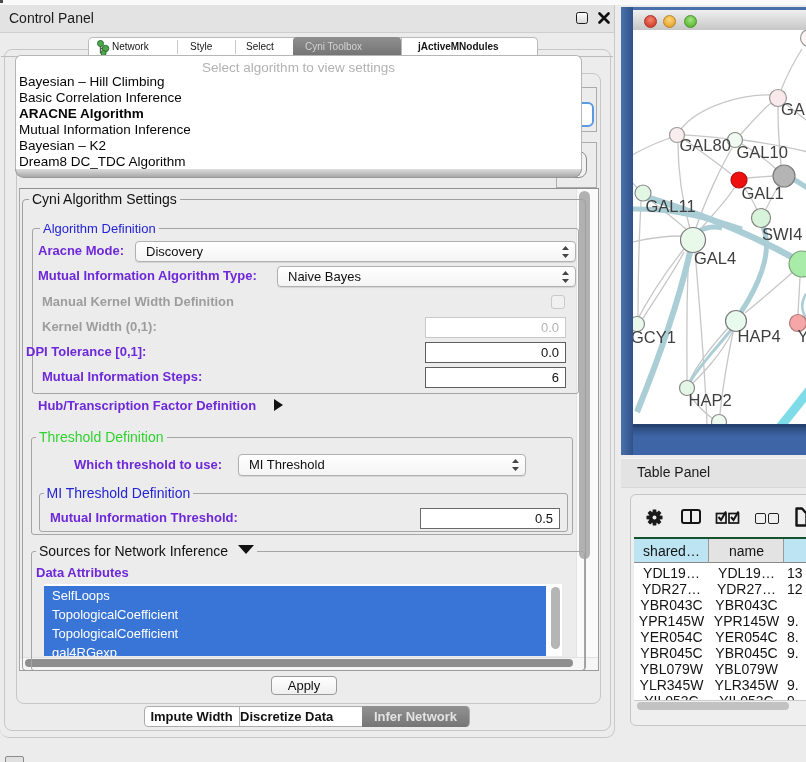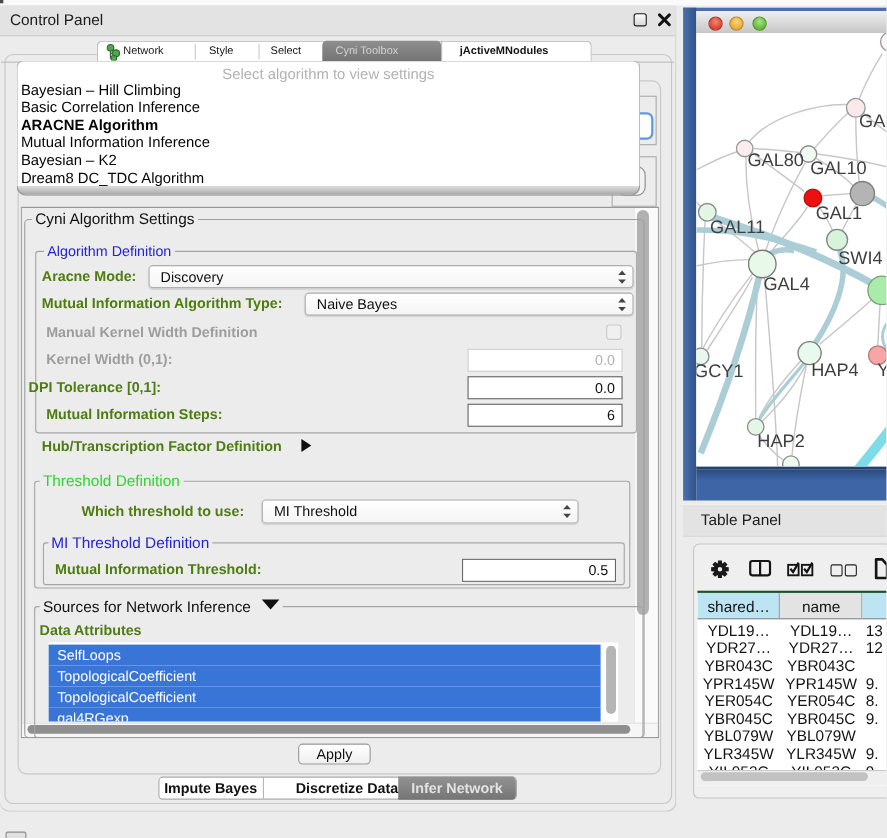--- a/index.html
+++ b/index.html
@@ -1,18 +1,18 @@
 <!DOCTYPE html>
 <html><head><meta charset="utf-8">
 <style>
 html,body{margin:0;padding:0}
 body{width:806px;height:762px;overflow:hidden;background:#ececec;font-family:"Liberation Sans",sans-serif;position:relative}
 #app{position:absolute;left:0;top:0;width:806px;height:762px;overflow:hidden}
 .a{position:absolute}
-.lbl{position:absolute;font-weight:bold;font-size:13px;color:#4d7c0f;white-space:nowrap;line-height:14px}
+.lbl{position:absolute;font-weight:bold;font-size:13px;color:#6d28d9;white-space:nowrap;line-height:14px}
 .dis{color:#9d9d9d}
 .box{position:absolute;border:1px solid #9f9f9f;border-radius:3px}
 .bt{position:absolute;top:-8px;background:#ececec;padding:0 3px;font-size:14px;white-space:nowrap;line-height:15px;color:#111}
 .fld{position:absolute;background:#fff;font-size:13px;text-align:right;line-height:19px;padding-right:6px;color:#101010}
 .combo{position:absolute;background:linear-gradient(#ffffff,#f4f4f4);border:1px solid #b0b0b0;border-radius:4px;font-size:13px;line-height:19px;color:#101010;padding-left:10px;box-shadow:0 1px 1px rgba(0,0,0,0.10)}
 .arr{position:absolute;right:5px;top:3px}
 .tabtxt{position:absolute;font-size:10px;color:#141414;line-height:20px;white-space:nowrap}
 .pitem{position:absolute;left:3px;font-size:13.5px;color:#050505;line-height:16px;white-space:nowrap}
 .cell{position:absolute;font-size:14px;color:#141414;line-height:16px;text-align:center;white-space:nowrap}
 </style></head><body>
@@ -129,22 +129,22 @@
       <div class="a" style="left:507px;top:3px;width:9px;height:62px;background:#b5b5b5;border-radius:5px"></div>
     </div>
   </div>
 </div>
 
 <div class="a" style="left:271px;top:676px;width:64px;height:17px;background:linear-gradient(#ffffff,#efefef);border:1px solid #9a9a9a;border-radius:4px;text-align:center;font-size:13px;line-height:17px;color:#101010">Apply</div>
 
 <div class="a" style="left:144px;top:706px;width:324px;height:19px;background:#fff;border:1px solid #ababab;border-radius:4px"></div>
 <div class="a" style="left:239px;top:707px;width:1px;height:19px;background:#b5b5b5"></div>
 <div class="a" style="left:362px;top:706px;width:107px;height:21px;background:linear-gradient(#929292,#757575);border-radius:0 4px 4px 0"></div>
-<div class="a" style="left:144px;top:707px;width:95px;height:19px;text-align:center;font-weight:bold;font-size:13px;line-height:19px;color:#111">Impute Bayes</div>
-<div class="a" style="left:240px;top:707px;width:122px;height:19px;text-align:right;font-weight:bold;font-size:13px;line-height:19px;color:#111">Discretize Data</div>
+<div class="a" style="left:144px;top:707px;width:95px;height:19px;text-align:center;font-weight:bold;font-size:13px;line-height:19px;color:#111">Impute Width</div>
+<div class="a" style="left:240px;top:707px;width:122px;height:19px;text-align:left;font-weight:bold;font-size:13px;line-height:19px;color:#111">Discretize Data</div>
 <div class="a" style="left:362px;top:707px;width:107px;height:19px;text-align:center;font-weight:bold;font-size:13px;line-height:19px;color:#e3e3e3">Infer Network</div>
 
 <div class="a" style="left:5px;top:756px;width:17px;height:14px;border:1.5px solid #8a8a8a;background:#e0e0e0;border-radius:2px"></div>
 
 <div class="a" style="left:15px;top:55px;width:565px;height:114px;background:#fff;border:1px solid #b5b5b5;border-bottom:none;border-radius:6px 6px 0 0">
   <div class="a" style="left:0;top:4px;width:565px;height:16px;text-align:center;font-size:13.5px;color:#b2b2b2;line-height:16px">Select algorithm to view settings</div>
   <div class="pitem" style="top:18px">Bayesian – Hill Climbing</div>
   <div class="pitem" style="top:34px">Basic Correlation Inference</div>
   <div class="pitem" style="top:50px;font-weight:bold">ARACNE Algorithm</div>
   <div class="pitem" style="top:66px">Mutual Information Inference</div>

